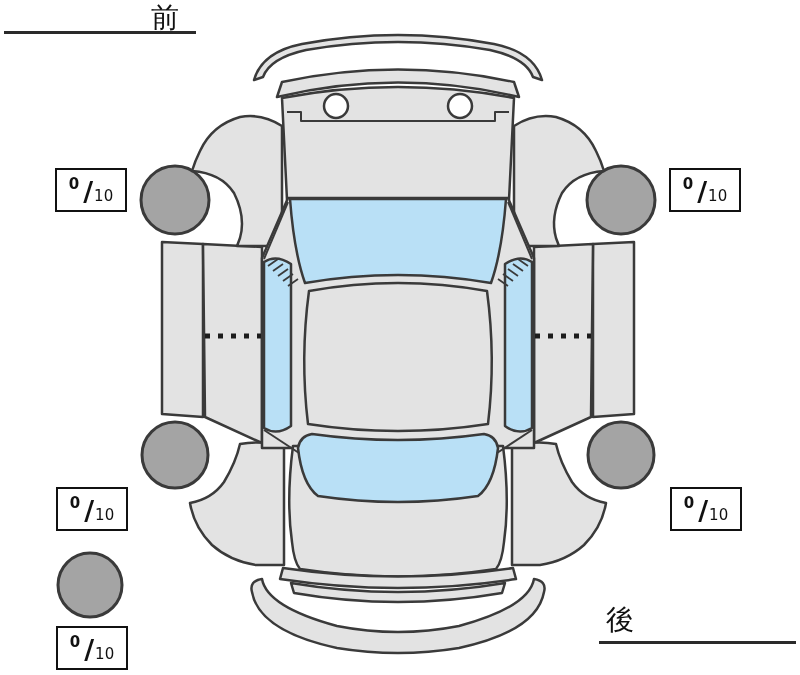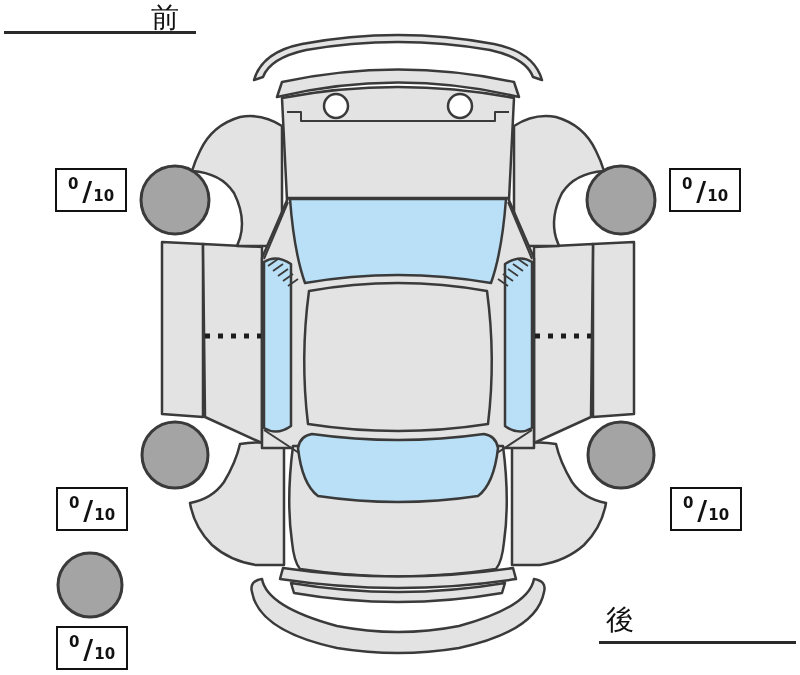--- a/index.html
+++ b/index.html
@@ -33,21 +33,21 @@
     height: 40px;
     background: #ffffff;
     border: 2.5px solid #111111;
     display: flex;
     align-items: center;
     justify-content: center;
     color: #111111;
   }
   .tread-value { font-size: 15px; font-weight: bold; transform: translateY(-6px); margin-right: 4px; }
   .tread-slash { font-size: 27px; font-weight: bold; line-height: 1; transform: translateY(1px); }
-  .tread-max { font-size: 15px; font-weight: bold; transform: translateY(6px); margin-left: 1px; }
+  .tread-max { font-size: 15px; font-weight: normal; transform: translateY(6px); margin-left: 1px; }
 
   .kanji-label {
     position: absolute;
     font-size: 28px;
     color: #111111;
     line-height: 1;
   }
   .label-rule {
     position: absolute;
     height: 3px;

